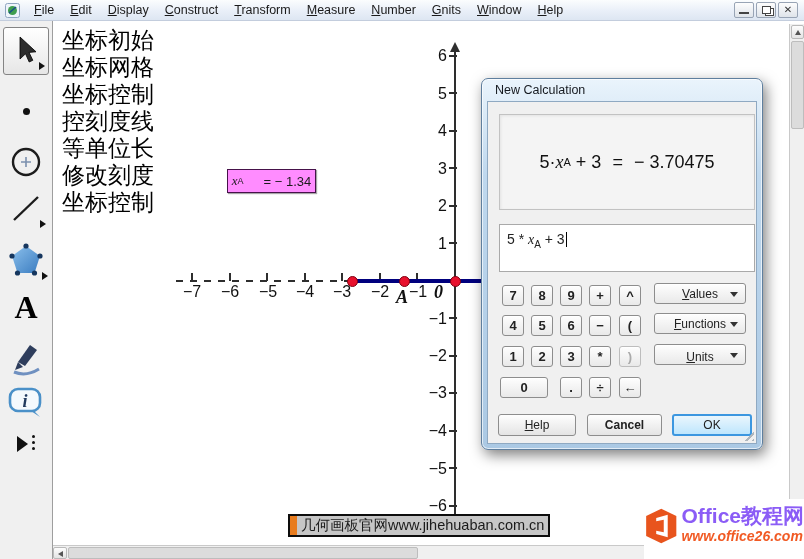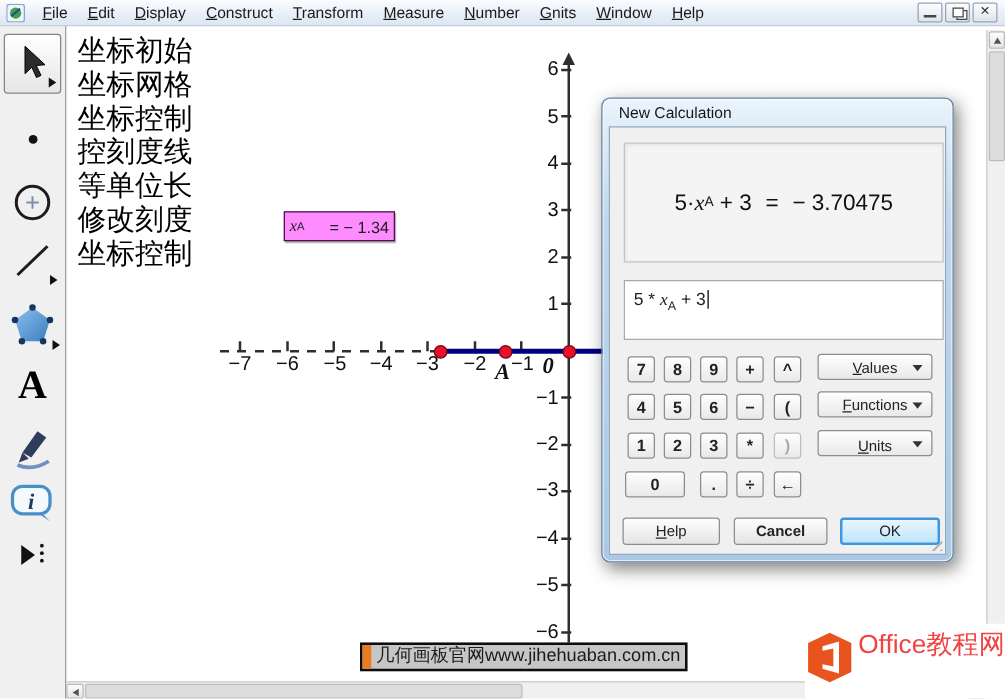--- a/index.html
+++ b/index.html
@@ -62,21 +62,21 @@
 
   
   .watermark{position:absolute;left:288px;top:514px;height:23px;z-index:10;display:flex;align-items:stretch;
     background:#c6c6c6;border:2px solid #0d0d0d;box-sizing:border-box;}
   .watermark .bar{width:7px;background:#e87c1e;}
   .watermark .wt{padding:0 4px;font-size:14.5px;line-height:19px;color:#1b1b1b;white-space:nowrap;}
 
   
   .sitelogo{position:absolute;left:644px;top:499px;width:160px;height:60px;background:#fff;z-index:50;display:flex;}
   .sitelogo .ltxt{margin-left:3px;margin-top:6px;}
-  .logo-title{font-size:21px;font-weight:normal;color:#ef4444;letter-spacing:0;line-height:22px;white-space:nowrap;}
+  .logo-title{font-size:21px;font-weight:bold;color:#8b5cf6;letter-spacing:0;line-height:22px;white-space:nowrap;}
   .logo-url{font-size:14px;font-weight:bold;font-style:italic;color:#f15a24;line-height:18px;white-space:nowrap;}
 
   
   .dialog{position:absolute;left:481px;top:78px;width:282px;height:372px;z-index:40;
     border-radius:7px;border:1px solid #5f7f9e;
     background:linear-gradient(180deg,#eaf4fc,#bfd8ee 26%,#abc9e4);
     box-shadow:3px 5px 14px rgba(0,0,0,.5), inset 0 0 0 1px rgba(255,255,255,.65);
     box-sizing:border-box;}
   .dlg-title{position:absolute;left:13px;top:4px;font-size:12.5px;color:#15191f;}
   .dlg-client{position:absolute;left:5px;top:22px;width:270px;height:343px;background:#f0f0f0;
@@ -387,16 +387,17 @@
   </div>
   <div class="scorner"></div>
 
   <div class="sitelogo">
     <svg width="52" height="54" viewBox="0 0 48 50">
       <path d="M24 1 L45 11 V39 L24 49 L3 39 V11 Z" fill="#e8541d"></path>
       <path d="M17 14 L33 9.5 V40.5 L17 36 V31.5 L27.5 33.8 V16.2 L17 18.5 Z" fill="#ffffff"></path>
     </svg>
     <div class="ltxt">
       <div class="logo-title">Office教程网</div>
+      <div class="logo-url">www.office26.com</div>
     </div>
   </div>
 
 </div>
 
 </body></html>

